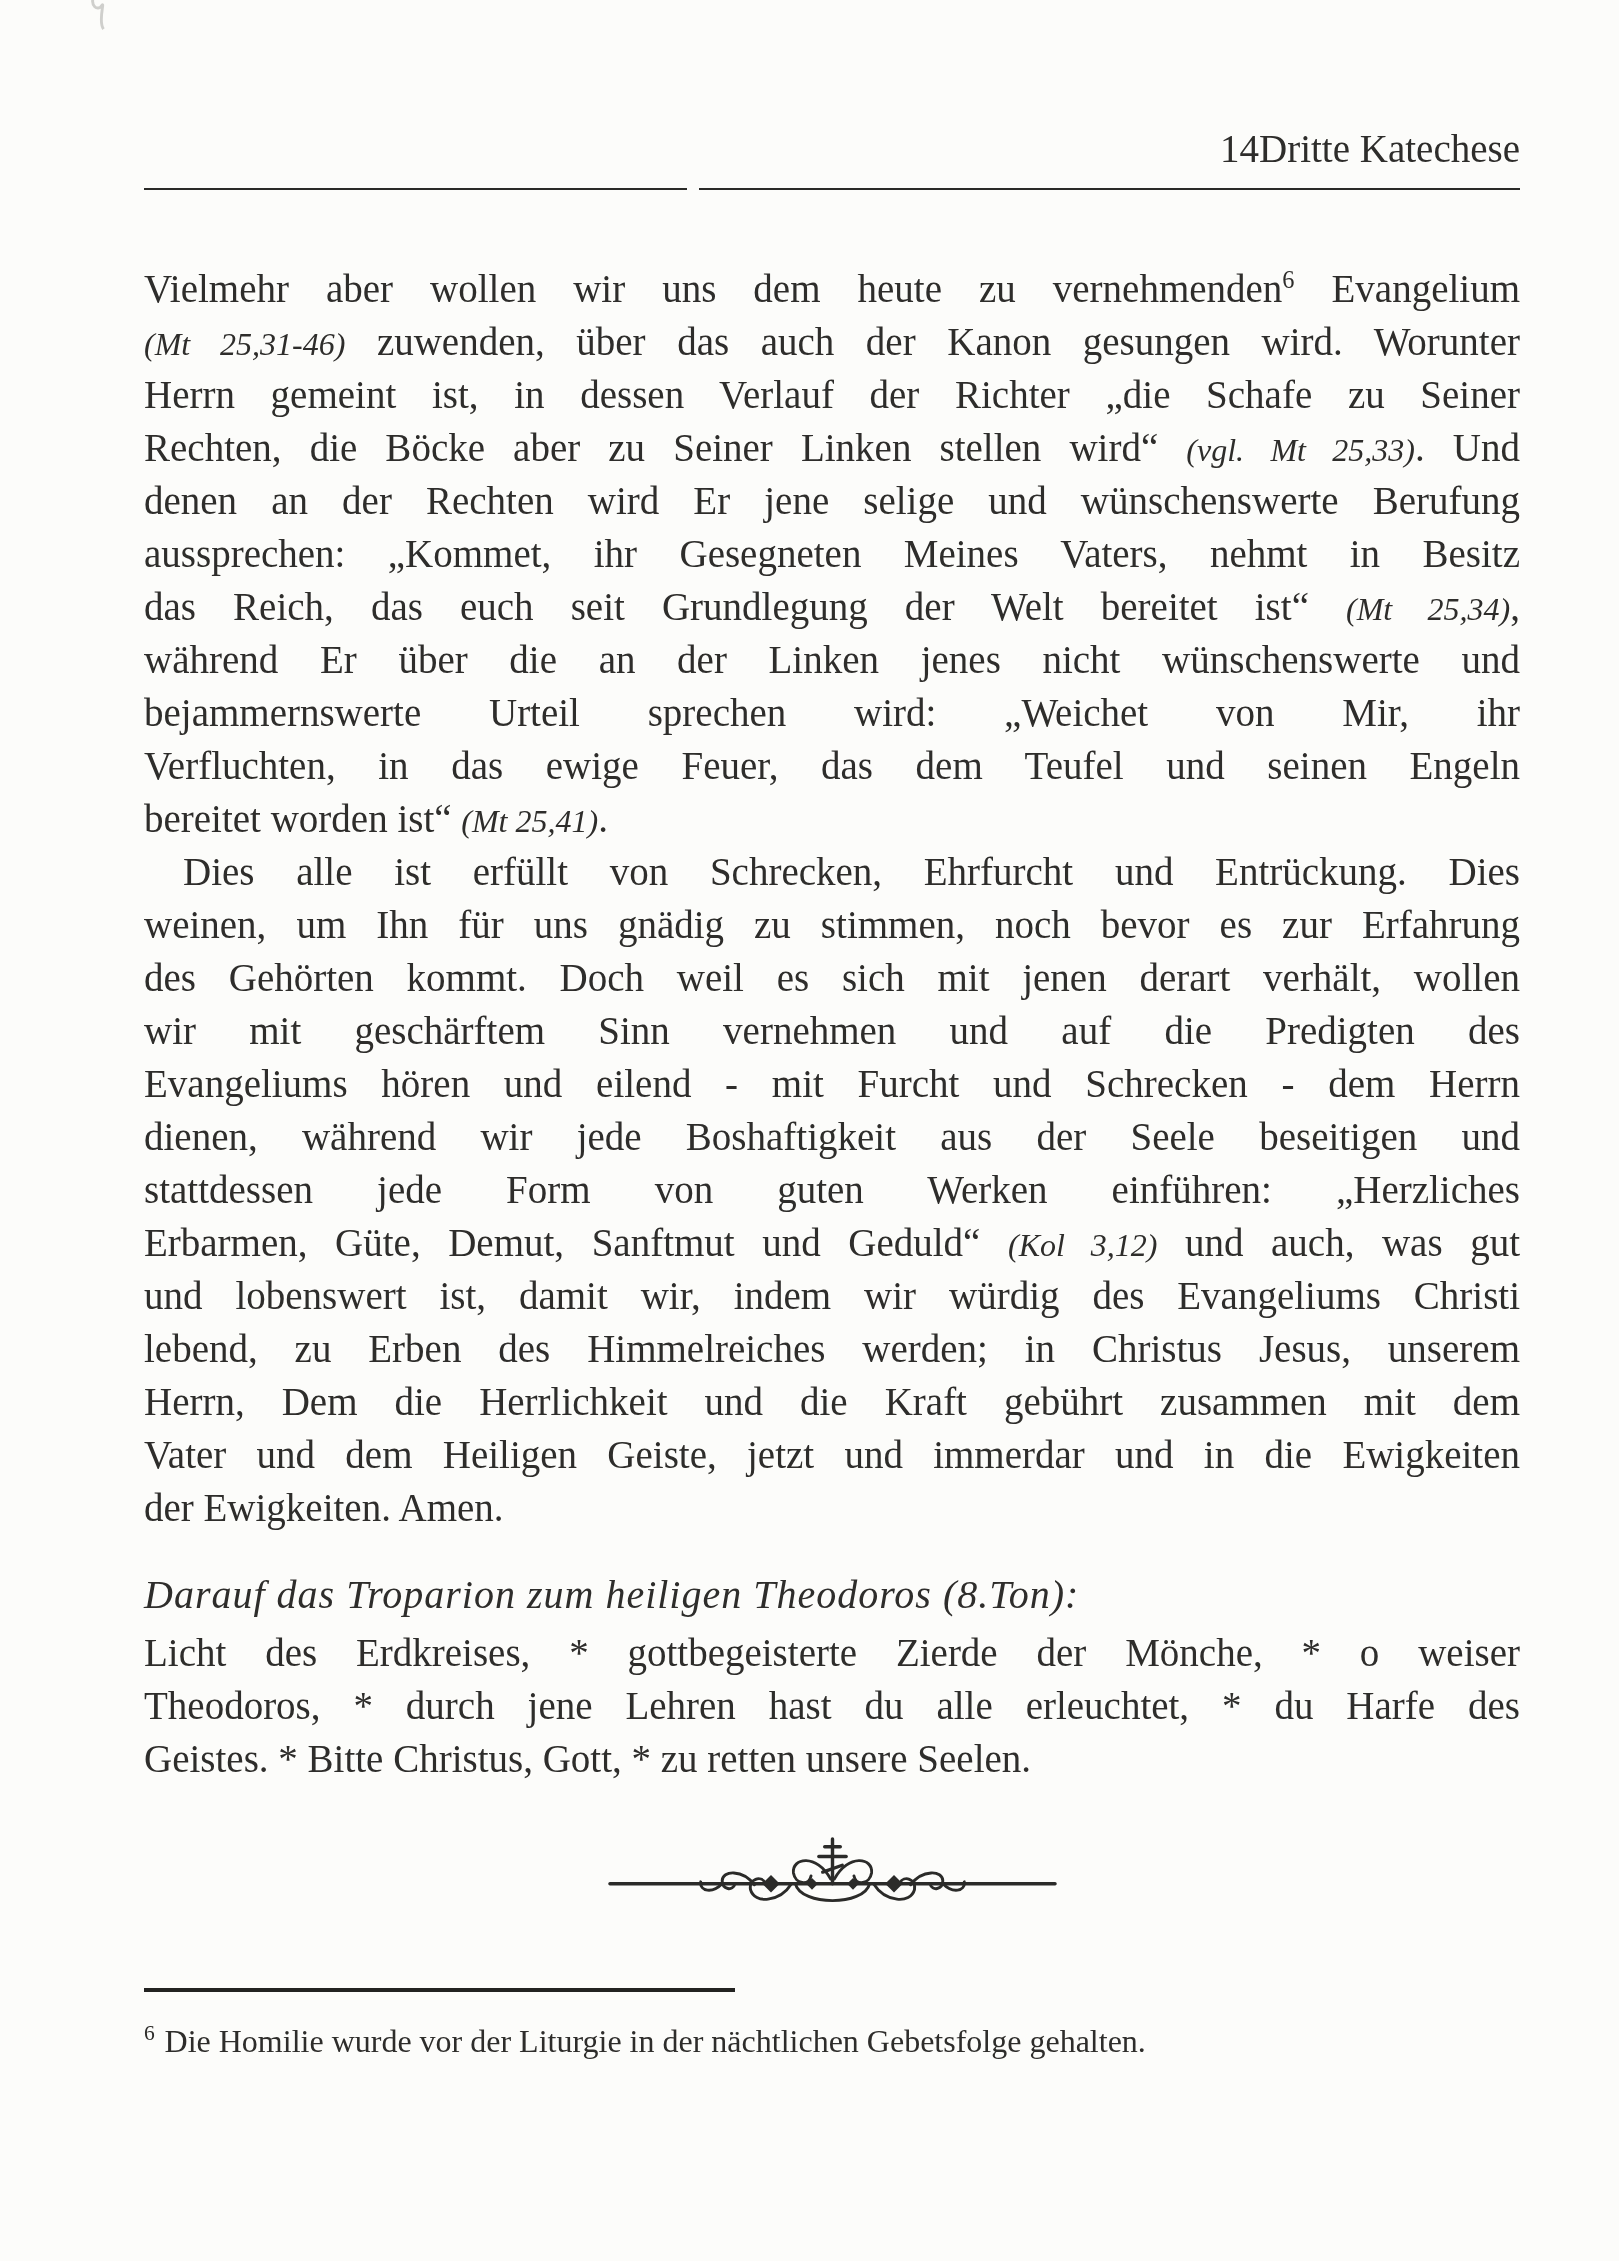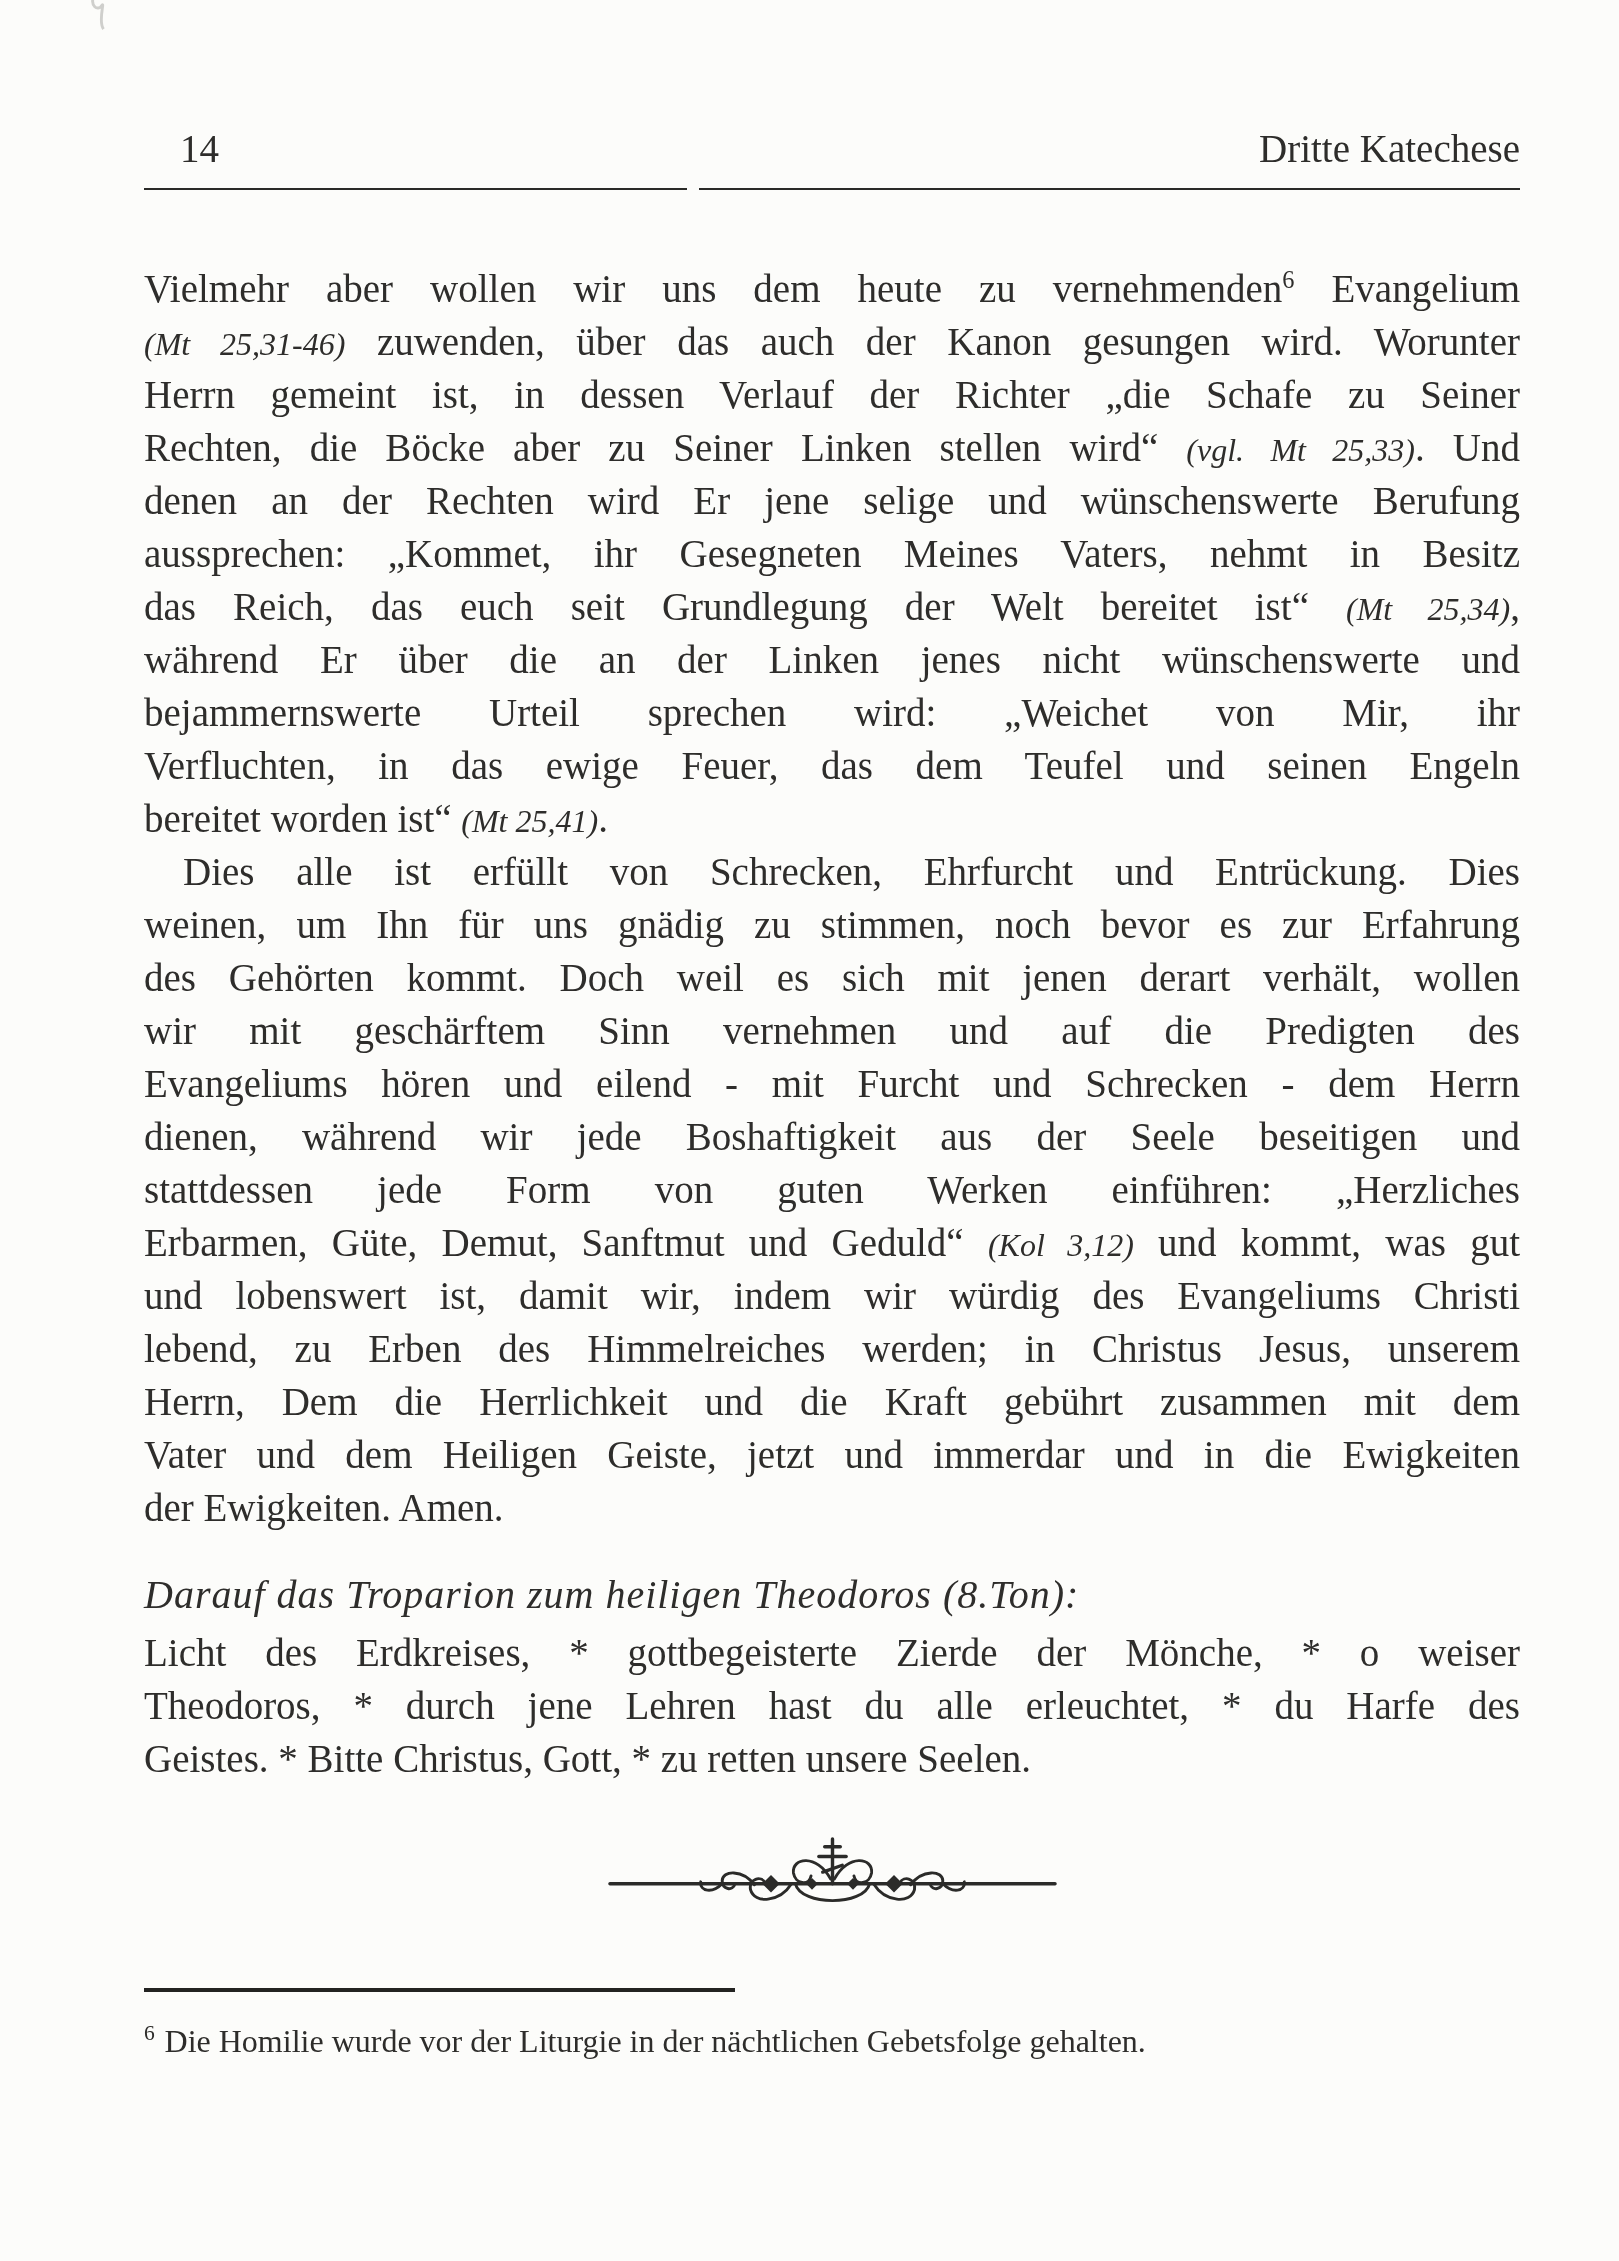--- a/index.html
+++ b/index.html
@@ -8,21 +8,21 @@
     width:1620px; height:2262px;
     background:#fcfcfa;
     font-family:"Liberation Serif","DejaVu Serif",serif;
     color:#2e2d2b;
     box-sizing:border-box;
     padding:125px 100px 0 144px;
     overflow:hidden;
   }
   .scan-artifact { position:absolute; top:-3.9px; left:84px; opacity:.45; }
 
-  .page-header { display:flex; justify-content:space-between; font-size:39px; line-height:47px;margin-left:36px; }
+  .page-header { display:flex; justify-content:flex-end; font-size:39px; line-height:47px; }
 
   .header-rule { margin-top:15.6px; display:flex; }
   .rule-seg { height:2.9px; background:#2a2a28; }
   .rule-seg.left { width:543px; }
   .rule-seg.right { margin-left:11.7px; flex:1; }
 
   .body-text { margin-top:72px; font-size:39px; line-height:53px; }
   .line { text-align:justify; text-align-last:justify; height:53px; overflow:hidden; }
   .line.last { text-align-last:left; }
   .line.indent { padding-left:39px; }
@@ -75,21 +75,21 @@
         <div class="line last"><span>bereitet worden ist“ </span><span class="cite">(Mt 25,41)</span><span>.</span></div>
       </div>
       <div class="paragraph">
         <div class="line indent"><span>Dies alle ist erfüllt von Schrecken, Ehrfurcht und Entrückung. Dies</span></div>
         <div class="line"><span>weinen, um Ihn für uns gnädig zu stimmen, noch bevor es zur Erfahrung</span></div>
         <div class="line"><span>des Gehörten kommt. Doch weil es sich mit jenen derart verhält, wollen</span></div>
         <div class="line"><span>wir mit geschärftem Sinn vernehmen und auf die Predigten des</span></div>
         <div class="line"><span>Evangeliums hören und eilend - mit Furcht und Schrecken - dem Herrn</span></div>
         <div class="line"><span>dienen, während wir jede Boshaftigkeit aus der Seele beseitigen und</span></div>
         <div class="line"><span>stattdessen jede Form von guten Werken einführen: „Herzliches</span></div>
-        <div class="line"><span>Erbarmen, Güte, Demut, Sanftmut und Geduld“ </span><span class="cite">(Kol 3,12)</span><span> und kommt, was gut</span></div>
+        <div class="line"><span>Erbarmen, Güte, Demut, Sanftmut und Geduld“ </span><span class="cite">(Kol 3,12)</span><span> und auch, was gut</span></div>
         <div class="line"><span>und lobenswert ist, damit wir, indem wir würdig des Evangeliums Christi</span></div>
         <div class="line"><span>lebend, zu Erben des Himmelreiches werden; in Christus Jesus, unserem</span></div>
         <div class="line"><span>Herrn, Dem die Herrlichkeit und die Kraft gebührt zusammen mit dem</span></div>
         <div class="line"><span>Vater und dem Heiligen Geiste, jetzt und immerdar und in die Ewigkeiten</span></div>
         <div class="line last"><span>der Ewigkeiten. Amen.</span></div>
       </div>
     </div>
 
   <div class="troparion">
     <div class="trop-heading">Darauf das Troparion zum heiligen Theodoros (8.Ton):</div>

